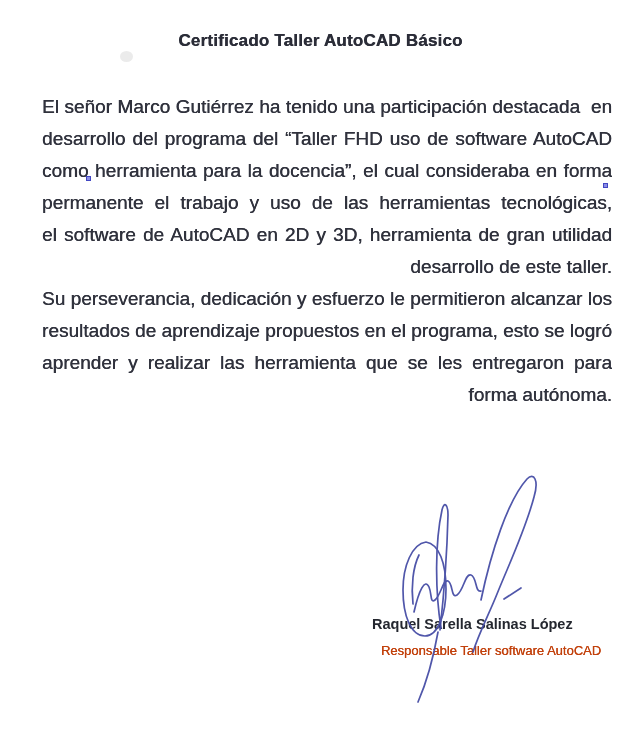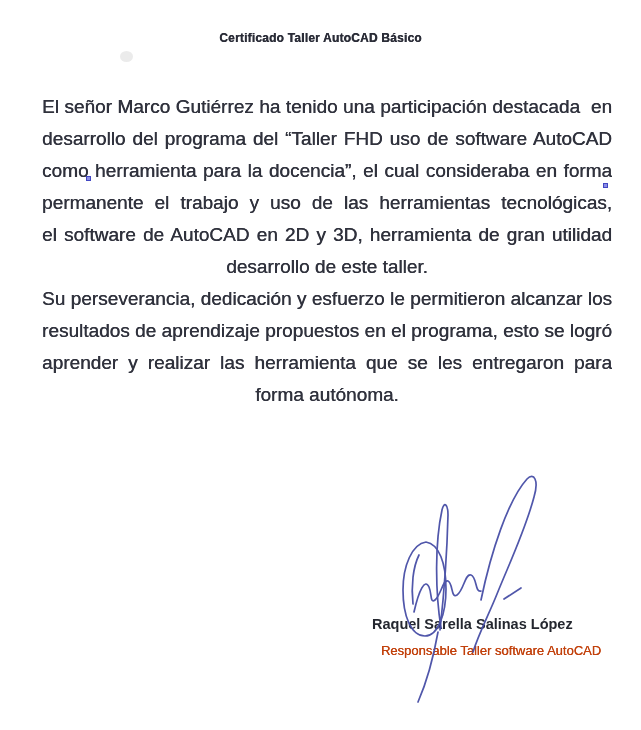--- a/index.html
+++ b/index.html
@@ -11,21 +11,21 @@
     font-family: "Liberation Sans", sans-serif;
     overflow: hidden;
   }
   .title {
     position: absolute;
     top: 31px;
     left: 0;
     width: 641px;
     margin: 0;
     text-align: center;
-    font-size: 12px;
+    font-size: 17px;
     font-weight: 700;
     letter-spacing: 0.2px;
     color: #2b2d38;
     text-shadow: 0.3px 0 0 currentColor;
   }
   .smudge {
     position: absolute;
     left: 120px;
     top: 51px;
     width: 13px;
@@ -39,21 +39,21 @@
     left: 42px;
     top: 91px;
     width: 570px;
     font-size: 19px;
     line-height: 32px;
     color: #30323d;
     text-shadow: 0.35px 0 0 currentColor;
   }
   .line { height: 32px; overflow: hidden; }
   .just { text-align: justify; text-align-last: justify; }
-  .last { text-align: center; }
+  .last { text-align: right; }
   .artifact-square {
     position: absolute;
     width: 5px;
     height: 5px;
     box-sizing: border-box;
     background: #8b8de6;
     border: 1px solid #4247c2;
   }
   .sq-1 { left: 86px; top: 176px; }
   .sq-2 { left: 603px; top: 183px; }

